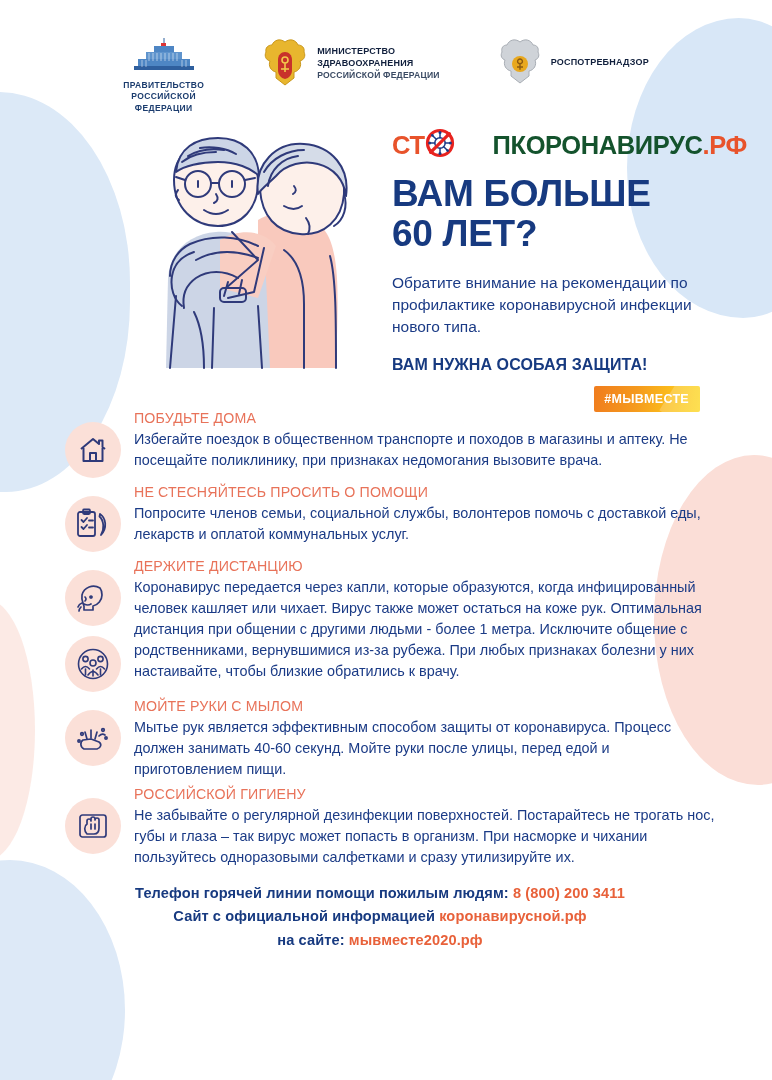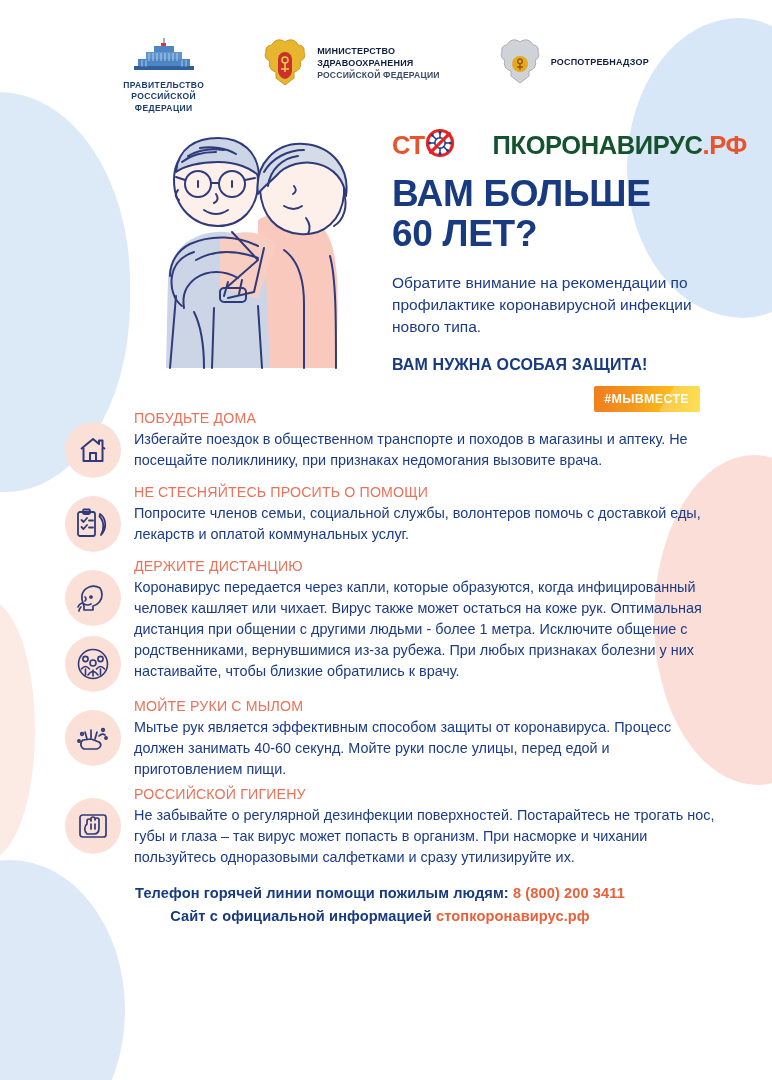--- a/index.html
+++ b/index.html
@@ -442,18 +442,21 @@
         </div>
       </div>
 
     </div>
 
     <div class="footer">
       <div class="footer-line">
         <span>Телефон горячей линии помощи пожилым людям: </span><span class="hl">8 (800) 200 3411</span>
       </div>
       <div class="footer-line">
-        <span>Сайт с официальной информацией </span><span class="hl">стопкоронавирус.рф</span>
+        <span>Сайт с официальной информацией </span><span class="hl">коронавирусной.рф</span>
+      </div>
+      <div class="footer-line">
+        <span>на сайте: </span><span class="hl">мывместе2020.рф</span>
       </div>
     </div>
 
   </div>
 </div>
 
 </body></html>

